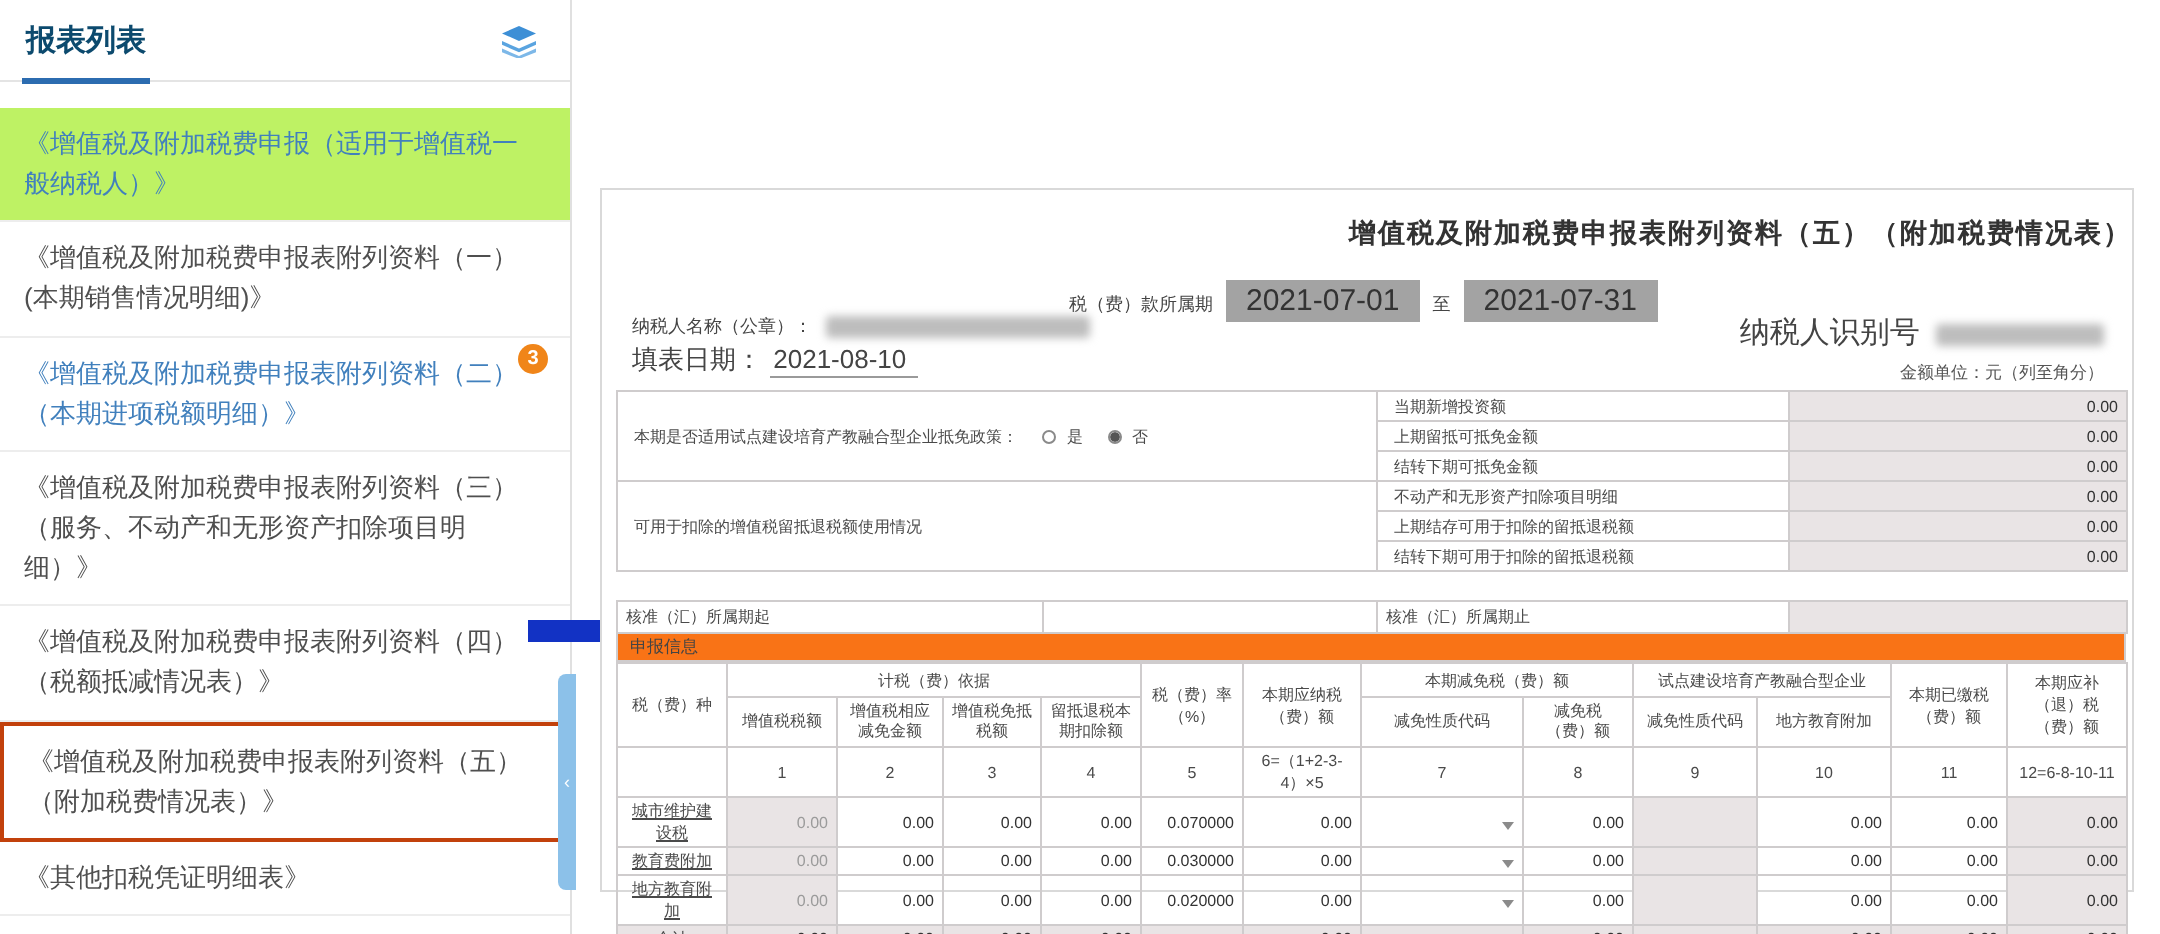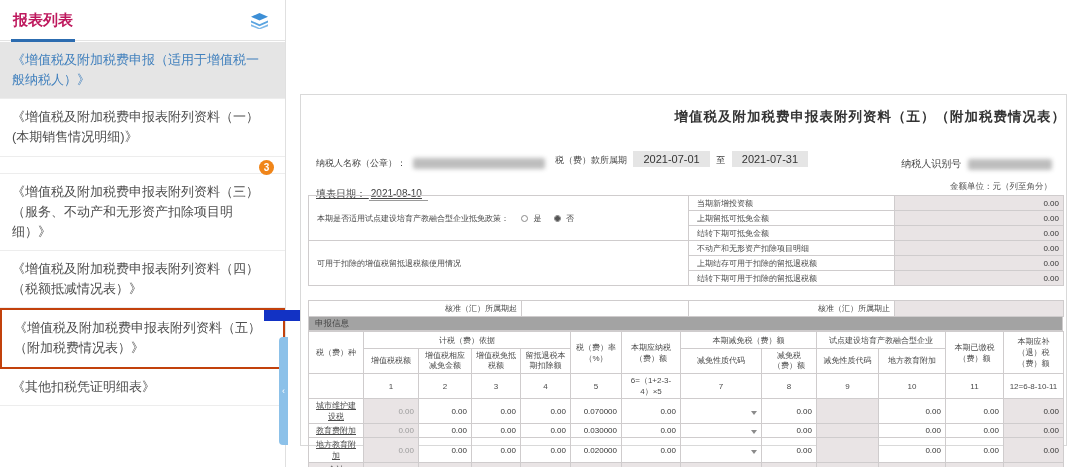--- a/index.html
+++ b/index.html
@@ -3,60 +3,60 @@
 <meta charset="utf-8">
 <style>
   html,body{margin:0;padding:0;background:#fff;}
   *{box-sizing:border-box;}
   .stage{position:relative;width:1080px;height:467px;background:#fff;overflow:hidden;
          font-family:"Liberation Sans","DejaVu Sans",sans-serif;color:#4a4a4a;}
 
   
   .sidebar{position:absolute;left:0;top:0;width:286px;height:467px;background:#fff;border-right:1px solid #e0e0e0;}
   .side-header{position:relative;height:41px;border-bottom:1px solid #e4e4e4;}
-  .side-title{position:absolute;left:13px;top:11px;font-size:15px;font-weight:bold;color:#be185d;}
+  .side-title{position:absolute;left:13px;top:11px;font-size:15px;font-weight:bold;color:#0c4a6e;}
   .side-underline{position:absolute;left:11px;bottom:-2px;width:64px;height:3px;background:#2c6cb0;}
   .layers-icon{position:absolute;right:16px;top:12px;width:19px;height:17px;}
   .side-list{position:absolute;left:0;top:42px;width:285px;}
   .side-item{position:relative;padding:8px 14px 8px 12px;font-size:13px;line-height:1.55;color:#4f4f4f;
              border-bottom:1px solid #ededed;cursor:pointer;}
-  .side-item.selected{background:#e5e5e5;color:#4180bd;}
+  .side-item.selected{background:#bef264;color:#4180bd;margin-top:12px;}
   .side-item.blue{color:#4180bd;}
   .side-item.framed{border:2px solid #c2410c;}
   .badge{position:absolute;right:11px;top:3px;width:15px;height:15px;border-radius:50%;
          background:#f08519;color:#fff;font-size:10px;line-height:15px;text-align:center;font-weight:bold;}
   .collapse-tab{position:absolute;left:279px;top:337px;width:9px;height:108px;background:#8cc1e9;
                 border-radius:4px 0 0 4px;color:#fff;font-size:9px;line-height:108px;text-align:center;cursor:pointer;}
   .pointer-dash{position:absolute;left:264px;top:310px;width:39px;height:11px;background:#1232c4;}
 
   
   .panel{position:absolute;left:300px;top:94px;width:767px;height:352px;background:#fff;border:1px solid #d9d9d9;}
   .f-title{text-align:right;padding-top:13px;font-size:13.5px;font-weight:bold;color:#333;letter-spacing:1px;}
   .f-period{position:absolute;left:0;right:0;top:42px;text-align:center;font-size:9px;color:#444;}
-  .date-box{display:inline-block;background:#e5e5e5;padding:2px 10px;margin:14px 4px;font-size:11px;color:#333;min-width:60px;}
+  .date-box{display:inline-block;background:#a3a3a3;padding:2px 10px;margin:3px 4px;font-size:15px;color:#333;min-width:60px;}
   .f-name{position:absolute;left:15px;top:62px;font-size:9px;color:#444;}
-  .f-id{position:absolute;right:14px;top:62px;font-size:10px;color:#444;}
+  .f-id{position:absolute;right:14px;top:62px;font-size:15px;color:#444;}
   .blur-block{display:inline-block;vertical-align:middle;background:#bdbdbd;filter:blur(2px);border-radius:2px;margin-left:4px;}
   .nb{width:132px;height:11px;} .ib{width:84px;height:11px;}
-  .f-date{position:absolute;left:15px;top:92px;font-size:10px;color:#444;text-decoration:underline;}
+  .f-date{position:absolute;left:15px;top:76px;font-size:13px;color:#444;}
   .f-date .dv{border-bottom:1px solid #9a9a9a;padding:0 6px 1px 2px;}
   .f-unit{position:absolute;right:14px;top:86px;font-size:8.5px;color:#555;}
 
   table{border-collapse:collapse;table-layout:fixed;}
   td,th{border:1px solid #cfcccd;font-size:8px;font-weight:normal;color:#4a4a4a;padding:1px 4px;overflow:hidden;}
   .t1{position:absolute;left:7px;top:100px;width:755px;}
   .t1 td{height:15px;}
   .t1 .lbl{text-align:left;padding-left:8px;}
   .t1 .gval{background:#e9e4e5;text-align:right;color:#333;}
-  .t1 .ctr{text-align:right;}
+  .t1 .ctr{text-align:left;}
   .radio{display:inline-block;width:7px;height:7px;border:1px solid #8a8a8a;border-radius:50%;
          vertical-align:-1px;margin:0 3px 0 10px;background:#fff;}
   .radio.on{background:radial-gradient(circle at 50% 50%, #555 0 2.2px, #fff 2.6px);}
   .sec-label{position:absolute;left:7px;top:207px;width:755px;height:14px;border:1px solid #cfcccd;border-top:none;
-             font-size:8.5px;color:#444;line-height:13px;padding-left:6px;background:#a3a3a3;}
+             font-size:8.5px;color:#444;line-height:13px;padding-left:6px;background:#f97316;}
   .t2{position:absolute;left:7px;top:221px;width:755px;}
   .t2 td{text-align:center;height:13px;}
   .t2 .hA td{height:17px;} .t2 .hB td{height:25px;line-height:1.25;} .t2 .hC td{height:15px;}
   .t2 .num{text-align:right;color:#333;}
   .t2 .gray{background:#e9e4e5;}
   .t2 .dim{color:#9b9b9b;}
   .t2 .name{text-align:center;color:#4a4a4a;text-decoration:underline;}
   .dd-caret{float:right;margin-top:3px;width:0;height:0;border-left:3px solid transparent;
             border-right:3px solid transparent;border-top:4px solid #8b8b8b;}
 </style>
@@ -72,20 +72,21 @@
       <svg class="layers-icon" viewBox="0 0 20 18">
         <path d="M10 1 L19 5 L10 9 L1 5 Z" fill="#3d8fd6"></path>
         <path d="M1 9 L10 13 L19 9 L19 11 L10 15 L1 11 Z" fill="#5aa4e0"></path>
         <path d="M1 13 L10 17 L19 13 L19 15 L10 18.5 L1 15 Z" fill="#7db8e8"></path>
       </svg>
     </div>
     <div class="side-list">
       <div class="side-item selected">《增值税及附加税费申报（适用于增值税一般纳税人）》</div>
       <div class="side-item">《增值税及附加税费申报表附列资料（一）(本期销售情况明细)》</div>
       <div class="side-item blue">
+        <span>《增值税及附加税费申报表附列资料（二）（本期进项税额明细）》</span>
         <span class="badge">3</span>
       </div>
       <div class="side-item">《增值税及附加税费申报表附列资料（三）（服务、不动产和无形资产扣除项目明细）》</div>
       <div class="side-item">《增值税及附加税费申报表附列资料（四）（税额抵减情况表）》</div>
       <div class="side-item framed">《增值税及附加税费申报表附列资料（五）（附加税费情况表）》</div>
       <div class="side-item">《其他扣税凭证明细表》</div>
 
     </div>
   </div>
 

